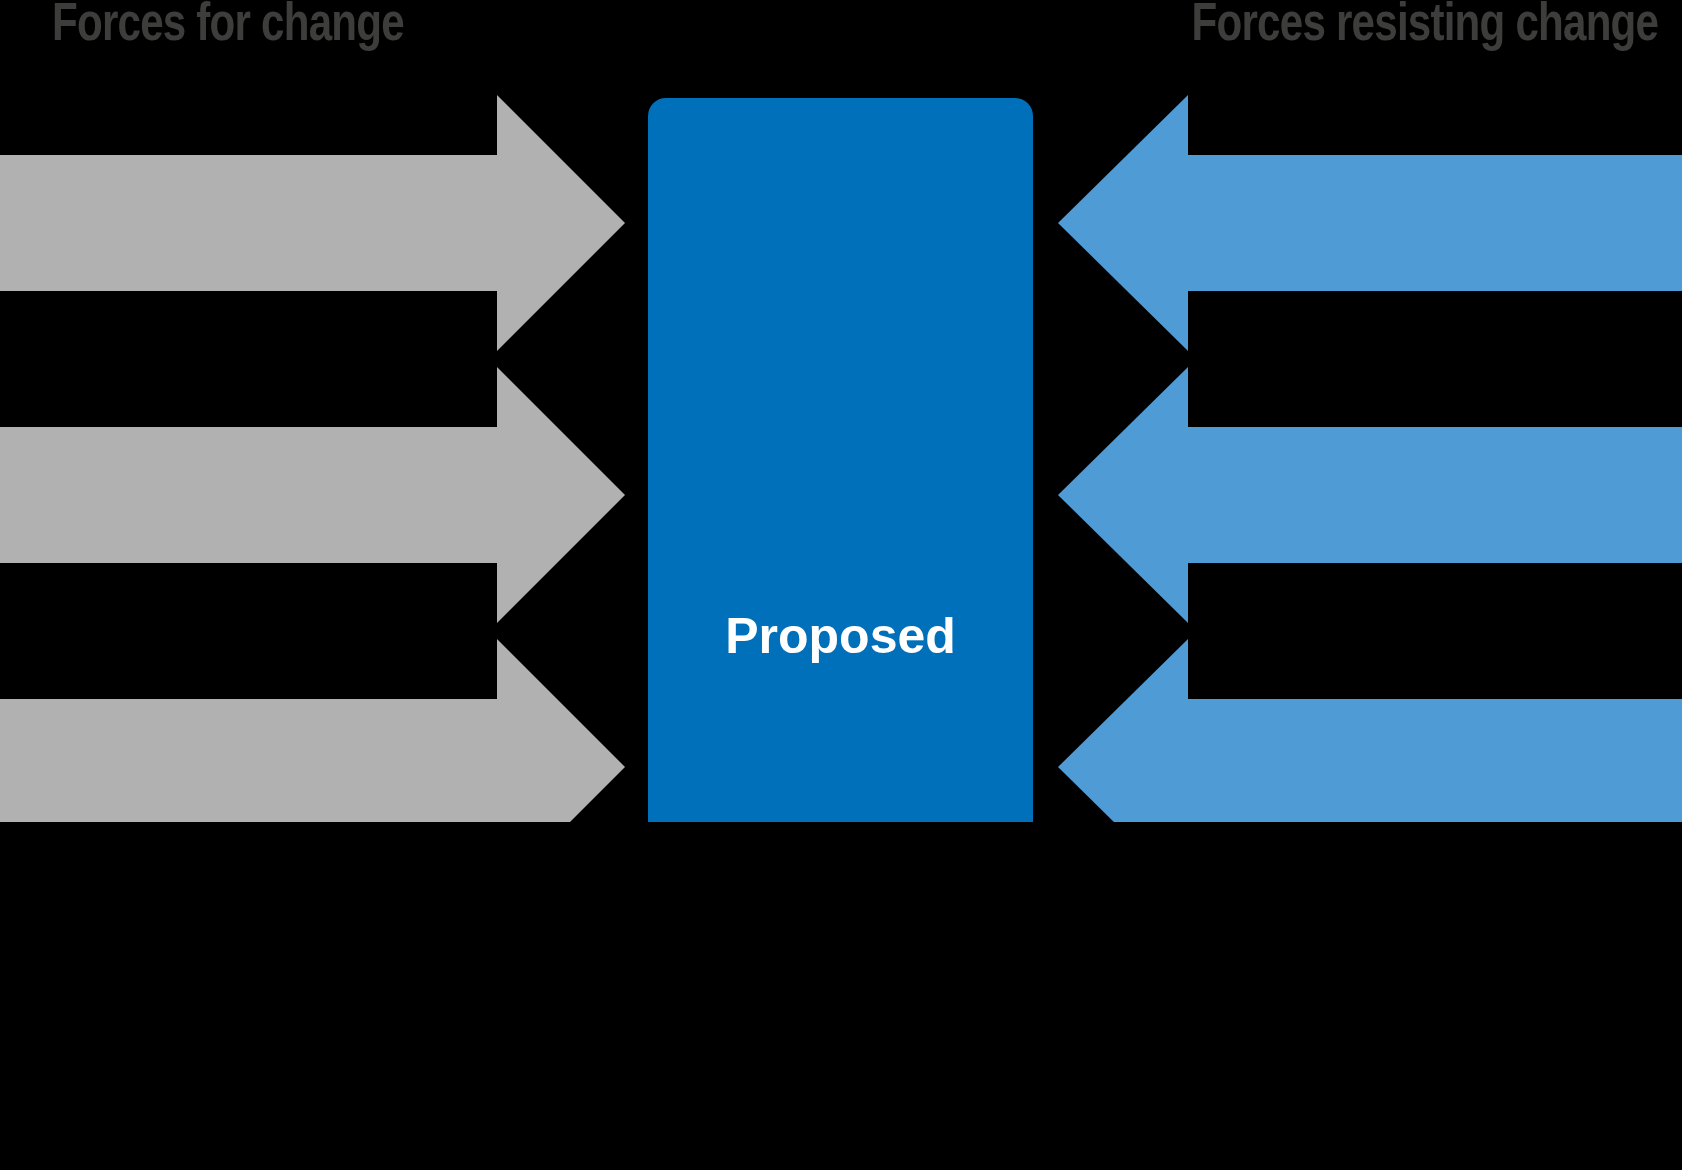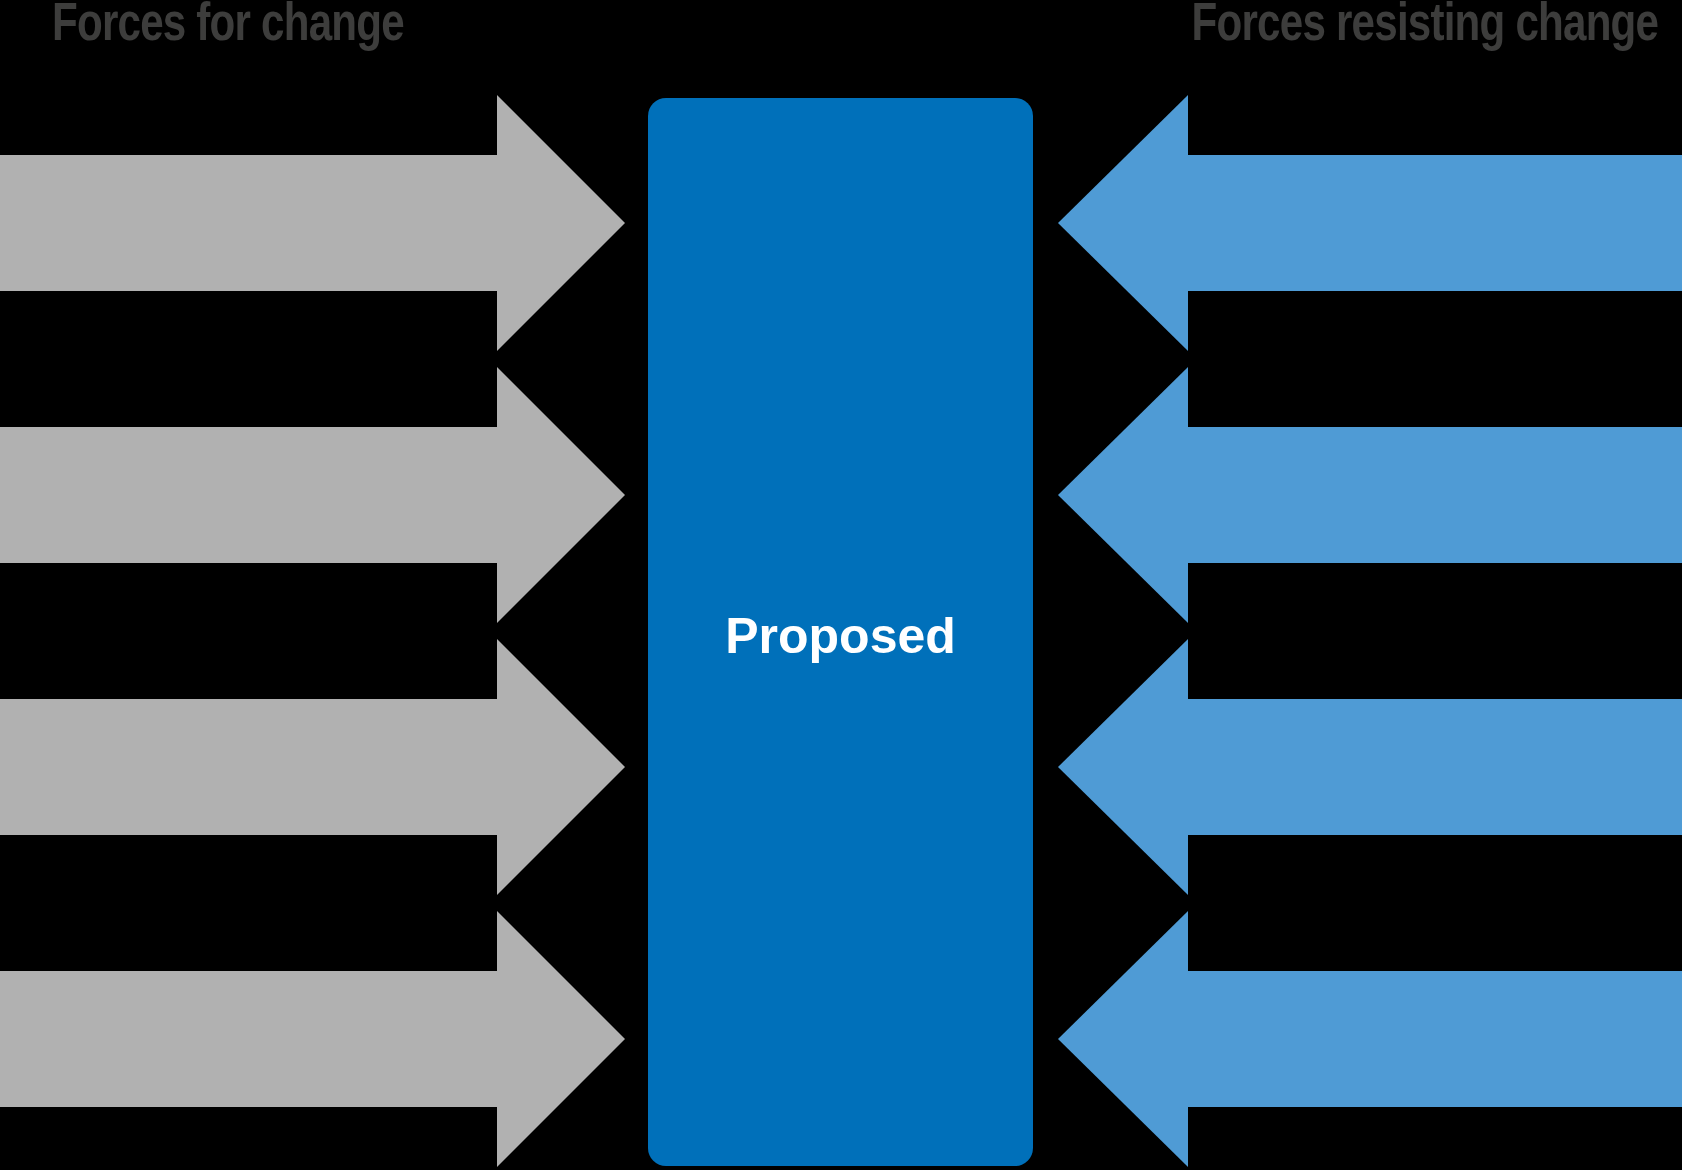--- a/index.html
+++ b/index.html
@@ -3,21 +3,21 @@
 <meta charset="utf-8">
 <style>
   html, body {
     margin: 0;
     padding: 0;
     background: #000;
   }
   .canvas {
     position: relative;
     width: 1682px;
-    height: 1170px;
+    height: 822px;
     background: var(--background, #000);
     overflow: hidden;
     font-family: "Liberation Sans", sans-serif;
   }
   .heading {
     position: absolute;
     top: -6px;
     font-size: 54px;
     line-height: 54px;
     font-weight: bold;

